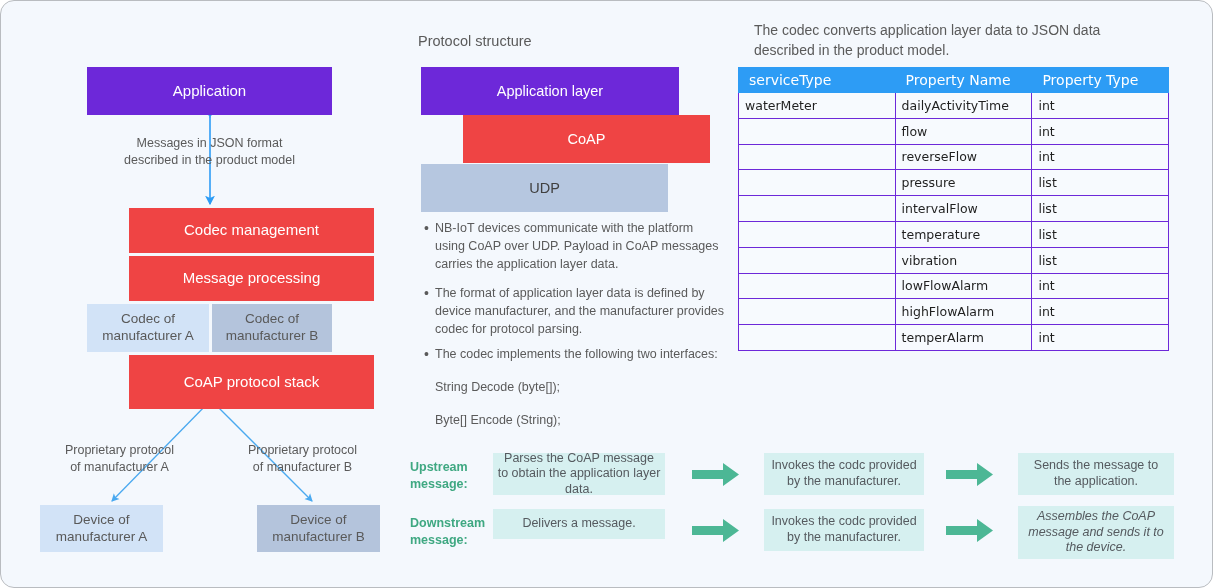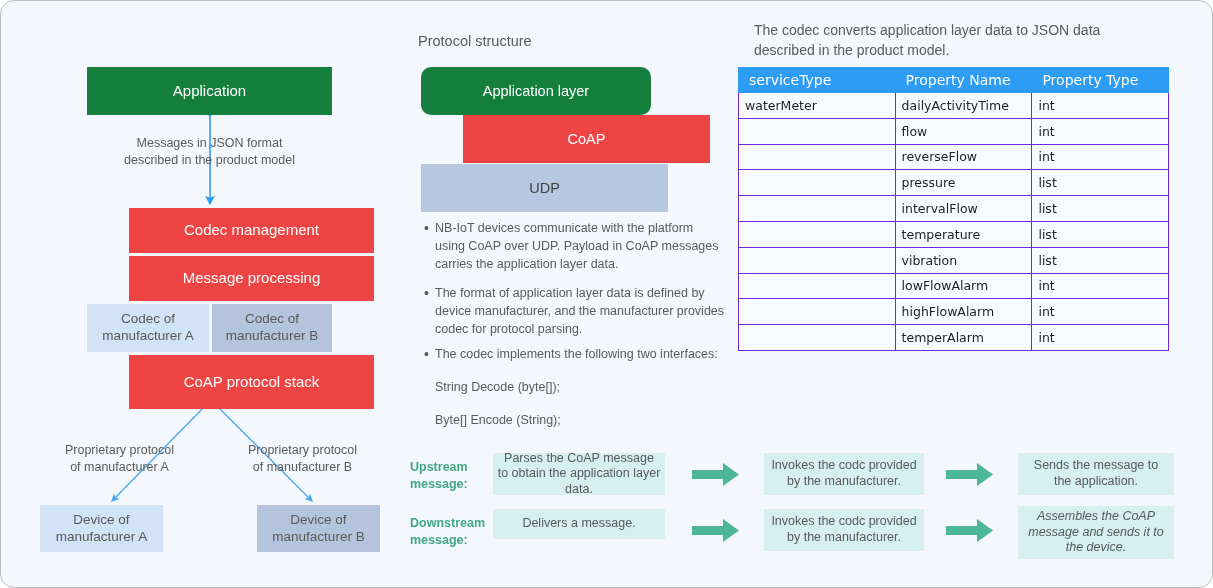--- a/index.html
+++ b/index.html
@@ -21,21 +21,21 @@
   
   .box {
     position: absolute;
     display: flex;
     align-items: center;
     justify-content: center;
     text-align: center;
     line-height: 1.25;
     white-space: pre-line;
   }
-  .green   { background: #15803d; color: #ffffff; }
+  .green   { background: #6d28d9; color: #ffffff; }
   .blue    { background: #ef4444; color: #ffffff; margin-left: 42px; }
   .udp     { background: #b6c7e0; color: #404040; }
   .lightbl { background: #d2e3f7; color: #595959; }
   .greybl  { background: #b4c4dc; color: #595959; }
   .cyanbox { background: #d6f0f0; color: #555a5f; }
 
   
   .plain {
     position: absolute;
     color: #5a5a5a;
@@ -154,21 +154,21 @@
 of manufacturer B</div>
 
   <div class="box lightbl" style="left:39px; top:504px; width:123px; height:47px; font-size:13.5px;">Device of
 manufacturer A</div>
 
   <div class="box greybl" style="left:256px; top:504px; width:123px; height:47px; font-size:13.5px;">Device of
 manufacturer B</div>
 
   <div class="heading" style="left:417px; top:30px; font-size:14.5px;">Protocol structure</div>
 
-  <div class="box green" style="left:420px; top:66px; width:230px; height:48px; font-size:14.5px;border-radius:10px;">Application layer</div>
+  <div class="box green" style="left:420px; top:66px; width:258px; height:48px; font-size:14.5px;">Application layer</div>
 
   <div class="box blue" style="left:420px; top:114px; width:247px; height:48px; font-size:14.5px;">CoAP</div>
 
   <div class="box udp" style="left:420px; top:163px; width:247px; height:48px; font-size:14.5px;">UDP</div>
 
   <div class="bullet" style="left:434px; top:219px; width:310px; font-size:12.5px;">NB-IoT devices communicate with the platform
 using CoAP over UDP. Payload in CoAP messages
 carries the application layer data.</div>
 
   <div class="bullet" style="left:434px; top:284px; width:310px; font-size:12.5px;">The format of application layer data is defined by

